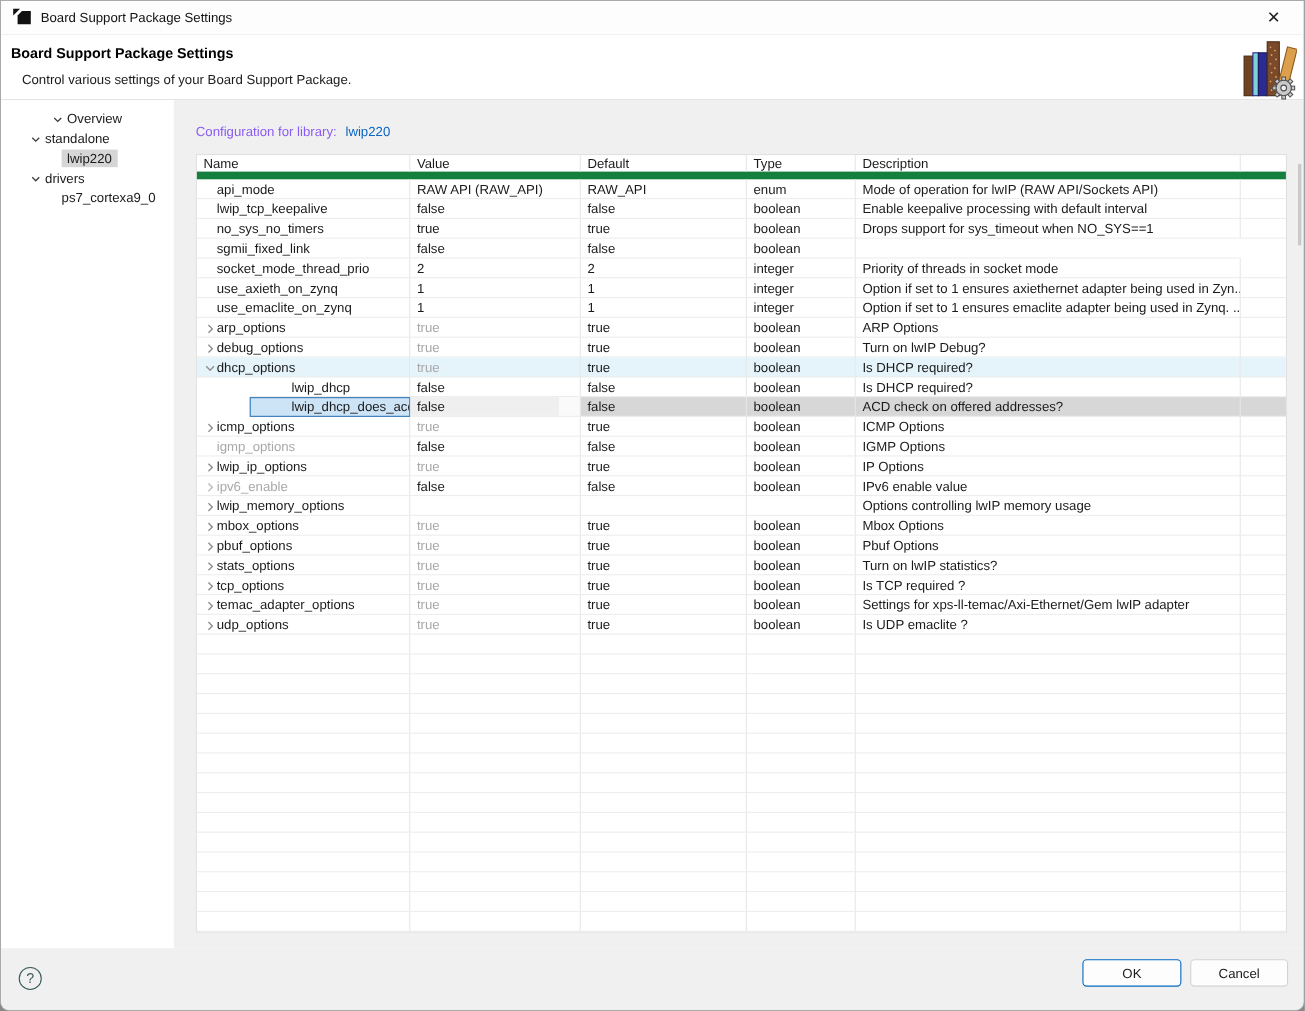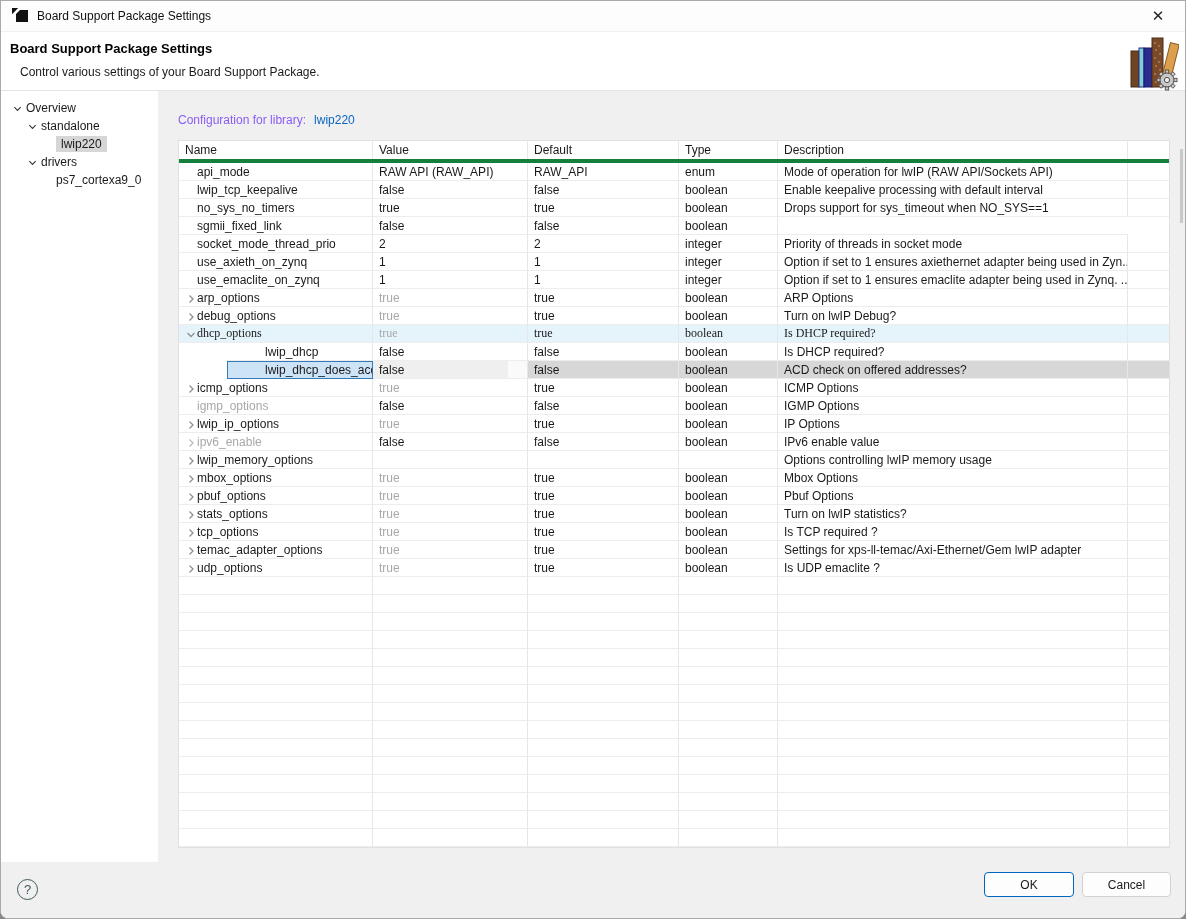--- a/index.html
+++ b/index.html
@@ -42,34 +42,34 @@
   .tree-label.sel { background:#d6d6d6; padding:1px 5px; }
 
   .main-panel { position:relative; flex:1; padding:22px 0 0 20px; }
   .config-line { margin-bottom:13px; }
   .config-line .lbl { color:#8b5cf6; }
   .config-line .lib { color:#0a66c2; margin-left:8px; cursor:pointer; }
 
   
   .bsp-table { width: 992px; background:#fff; border:1px solid #e0e0e0; }
   .t-row { display:grid; grid-template-columns: 194px 155px 151px 99px 350px 41px; height:18px; }
-  .t-row.head { height:22px; border-bottom:4px solid #15803d; }
+  .t-row.head { height:22px; border-bottom:7px solid #15803d; }
   .t-cell {
     position:relative; border-right:1px solid #e7e7e7; padding:0 6px;
     display:flex; align-items:center; white-space:nowrap; overflow:hidden;
     border-bottom:1px solid #ededed; font-size:12px;
   }
   .t-row.head .t-cell { border-bottom:none; }
   .t-cell:last-child { border-right:none; }
   .t-cell.namecell { padding-left:18px; }
   .t-cell.namecell.lvl2 { padding-left:38px;margin-left:48px; }
   .chev { position:absolute; left:7px; top:4px; width:10px; height:10px; }
   .graytxt { color:#a8a8a8; }
 
-  .t-row.hl-blue .t-cell { background:#e5f3fb;font-family:Liberation Serif, serif; }
+  .t-row.hl-blue .t-cell { background:#e5f3fb; }
   .t-row.selected .t-cell { background:#d7d7d7; }
   .t-row.selected .t-cell.namecell {
     background:#cde3f6; border:1px solid #3579b8; padding-left:37px;
   }
   .t-row.selected .t-cell.valuecell {
     background: linear-gradient(to right, #efefef 0px, #efefef 135px, #fafafa 135px);
   }
 
   
   .vscroll { position:absolute; right:2px; top:58px; width:3px; height:74px; background:#c9c9c9; }
@@ -145,21 +145,21 @@
           </g>
           <circle cx="0" cy="0" r="7" fill="#c9c9c9" stroke="#4d4d4d" stroke-width="1"></circle>
           <circle cx="0" cy="0" r="2.6" fill="#f0f0f0" stroke="#4d4d4d" stroke-width="1"></circle>
         </g>
       </svg>
     </div>
   </div>
 
   <div class="content">
     <div class="tree-panel" id="tree">
-        <div class="tree-row" style="padding-left: 12px;">
+        <div class="tree-row" style="padding-left: 0; justify-content: center;">
           <span class="tree-chevron">
             <svg width="10" height="10" viewBox="0 0 10 10">
               <path d="M1.5 3 L5 6.5 L8.5 3" fill="none" stroke="#3a3a3a" stroke-width="1.3"></path>
             </svg>
           </span>
           <span class="tree-label">Overview</span>
         </div>
         <div class="tree-row" style="padding-left: 27px;">
           <span class="tree-chevron">
             <svg width="10" height="10" viewBox="0 0 10 10">

